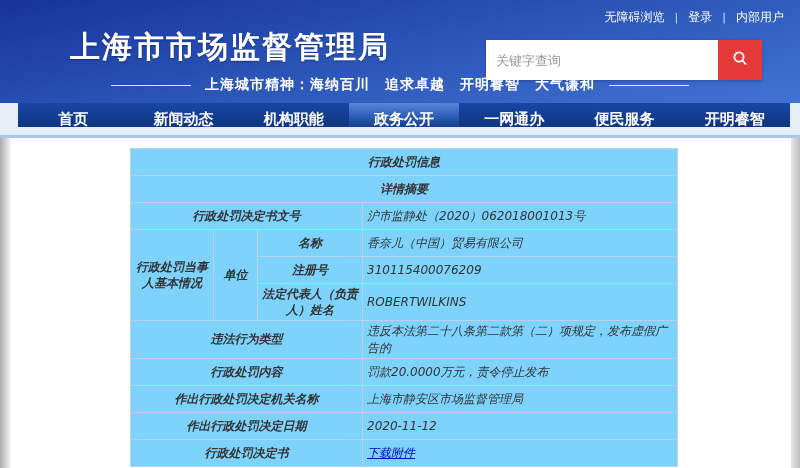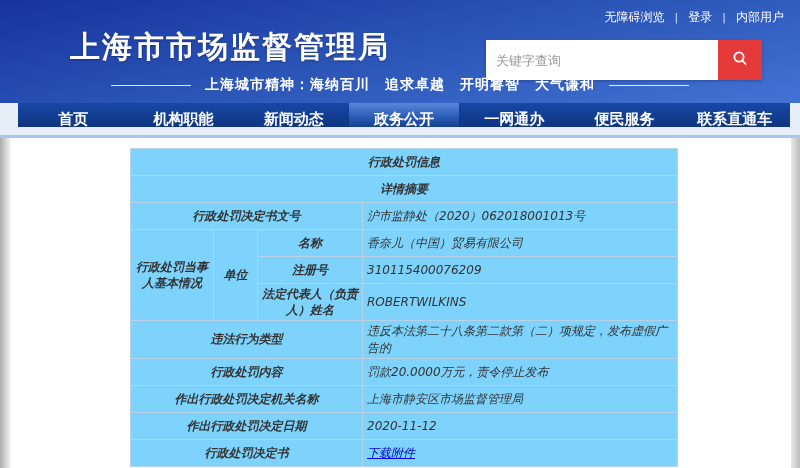--- a/index.html
+++ b/index.html
@@ -130,26 +130,26 @@
     <div class="tagline-row">
       <span class="tagline-line"></span>
       <span>上海城市精神：海纳百川　追求卓越　开明睿智　大气谦和</span>
       <span class="tagline-line"></span>
     </div>
   </div>
 
   <div class="nav-band">
     <nav class="nav">
       <a>首页</a>
+      <a>新闻动态</a>
       <a>机构职能</a>
-      <a>新闻动态</a>
       <a class="active">政务公开</a>
       <a>一网通办</a>
       <a>便民服务</a>
-      <a>联系直通车</a>
+      <a>开明睿智</a>
     </nav>
   </div>
   <div class="nav-underline"></div>
 
   <div class="content">
     <div class="edge-left"></div>
     <div class="edge-right"></div>
 
     <table class="penalty">
       <colgroup>

